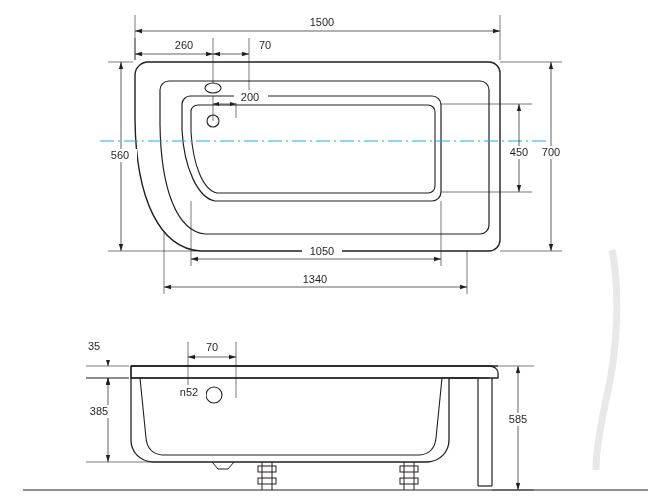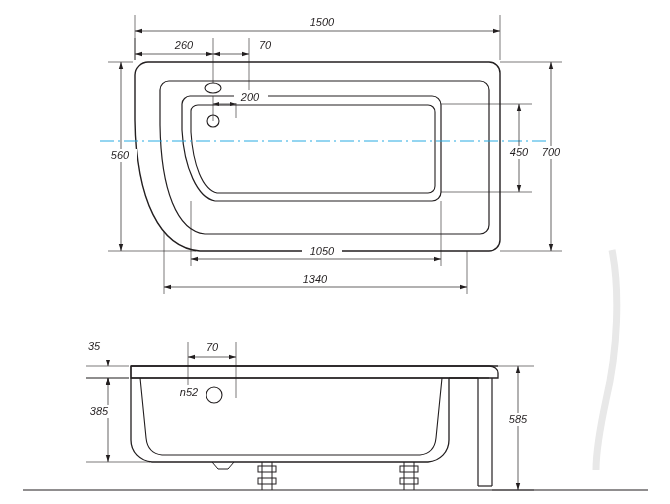--- a/index.html
+++ b/index.html
@@ -11,21 +11,20 @@
     width: 670px;
     height: 504px;
     font-family: "Liberation Sans", sans-serif;
     overflow: hidden;
   }
   #stage {
     position: relative;
     width: 670px;
     height: 504px;
     background: #ffffff;
-    font-style: italic;
   }
   #stage svg {
     position: absolute;
     left: 0;
     top: 0;
   }
   .dim-label {
     font-family: "Liberation Sans", sans-serif;
     font-size: 11px;
     fill: #231f20;

